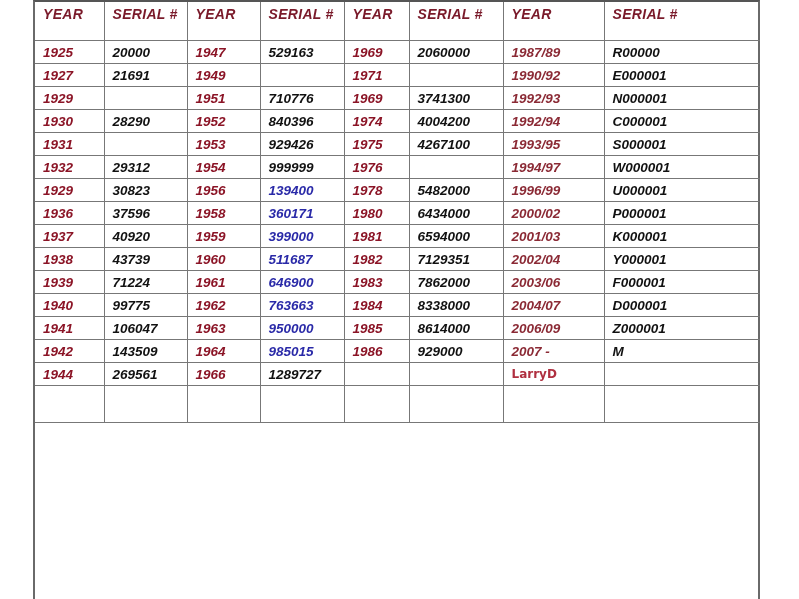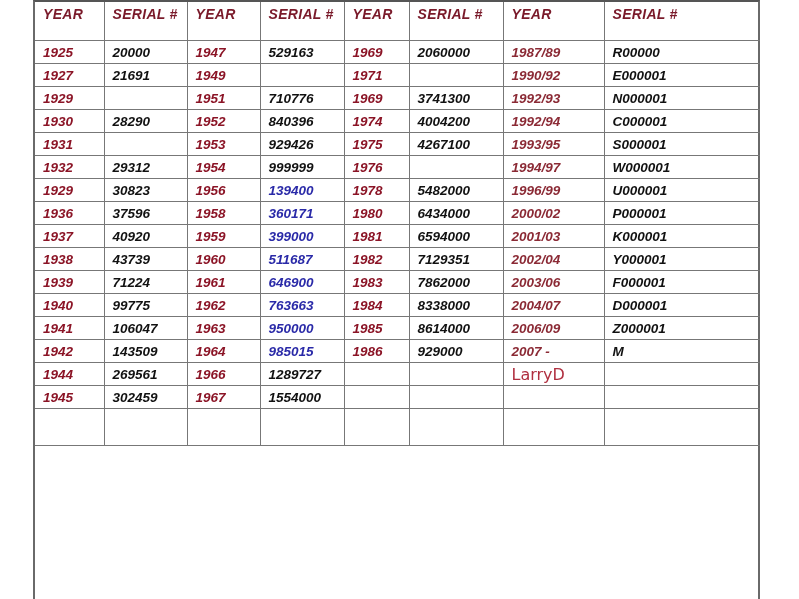--- a/index.html
+++ b/index.html
@@ -29,21 +29,21 @@
   table.serials tr td:first-child, table.serials tr th:first-child { border-left: none; }
   table.serials tr td:last-child, table.serials tr th:last-child { border-right: none; }
   table.serials thead th {
     height: 34px; vertical-align: top; padding-top: 4px;
     color: #7a1a2a; font-size: 14px; letter-spacing: 0.3px;
   }
   .year { color: #8b1426; }
   .year.soft { color: #8b2a35; font-weight: bold; }
   .serial { color: #111111; }
   .serial.blue { color: #2a2aa8; }
-  .sig { color: #b03040; font-style: normal; font-weight: normal; font-family: "DejaVu Sans", sans-serif; font-size: 16px; }
+  .sig { color: #b03040; font-style: normal; font-weight: bold; font-family: "DejaVu Sans", sans-serif; font-size: 12px; }
   tr.spacer td { height: 36px; }
   col.c1 { width: 69px; } col.c2 { width: 83px; } col.c3 { width: 73px; } col.c4 { width: 84px; }
   col.c5 { width: 65px; } col.c6 { width: 94px; } col.c7 { width: 101px; } col.c8 { width: 156px; }
 </style>
 </head>
 <body>
 
 <div class="sheet">
   <table class="serials">
     <colgroup>
@@ -212,30 +212,20 @@
         <tr>
           <td class="year">1944</td>
           <td class="serial">269561</td>
           <td class="year">1966</td>
           <td class="serial">1289727</td>
           <td class="year"></td>
           <td class="serial"></td>
           <td class="sig">LarryD</td>
           <td class="serial"></td>
         </tr>
-        <tr>
-          <td class="year">1945</td>
-          <td class="serial">302459</td>
-          <td class="year">1967</td>
-          <td class="serial">1554000</td>
-          <td class="year"></td>
-          <td class="serial"></td>
-          <td class="year soft"></td>
-          <td class="serial"></td>
-        </tr>
         <tr class="spacer">
           <td></td>
           <td></td>
           <td></td>
           <td></td>
           <td></td>
           <td></td>
           <td></td>
           <td></td>
         </tr>

